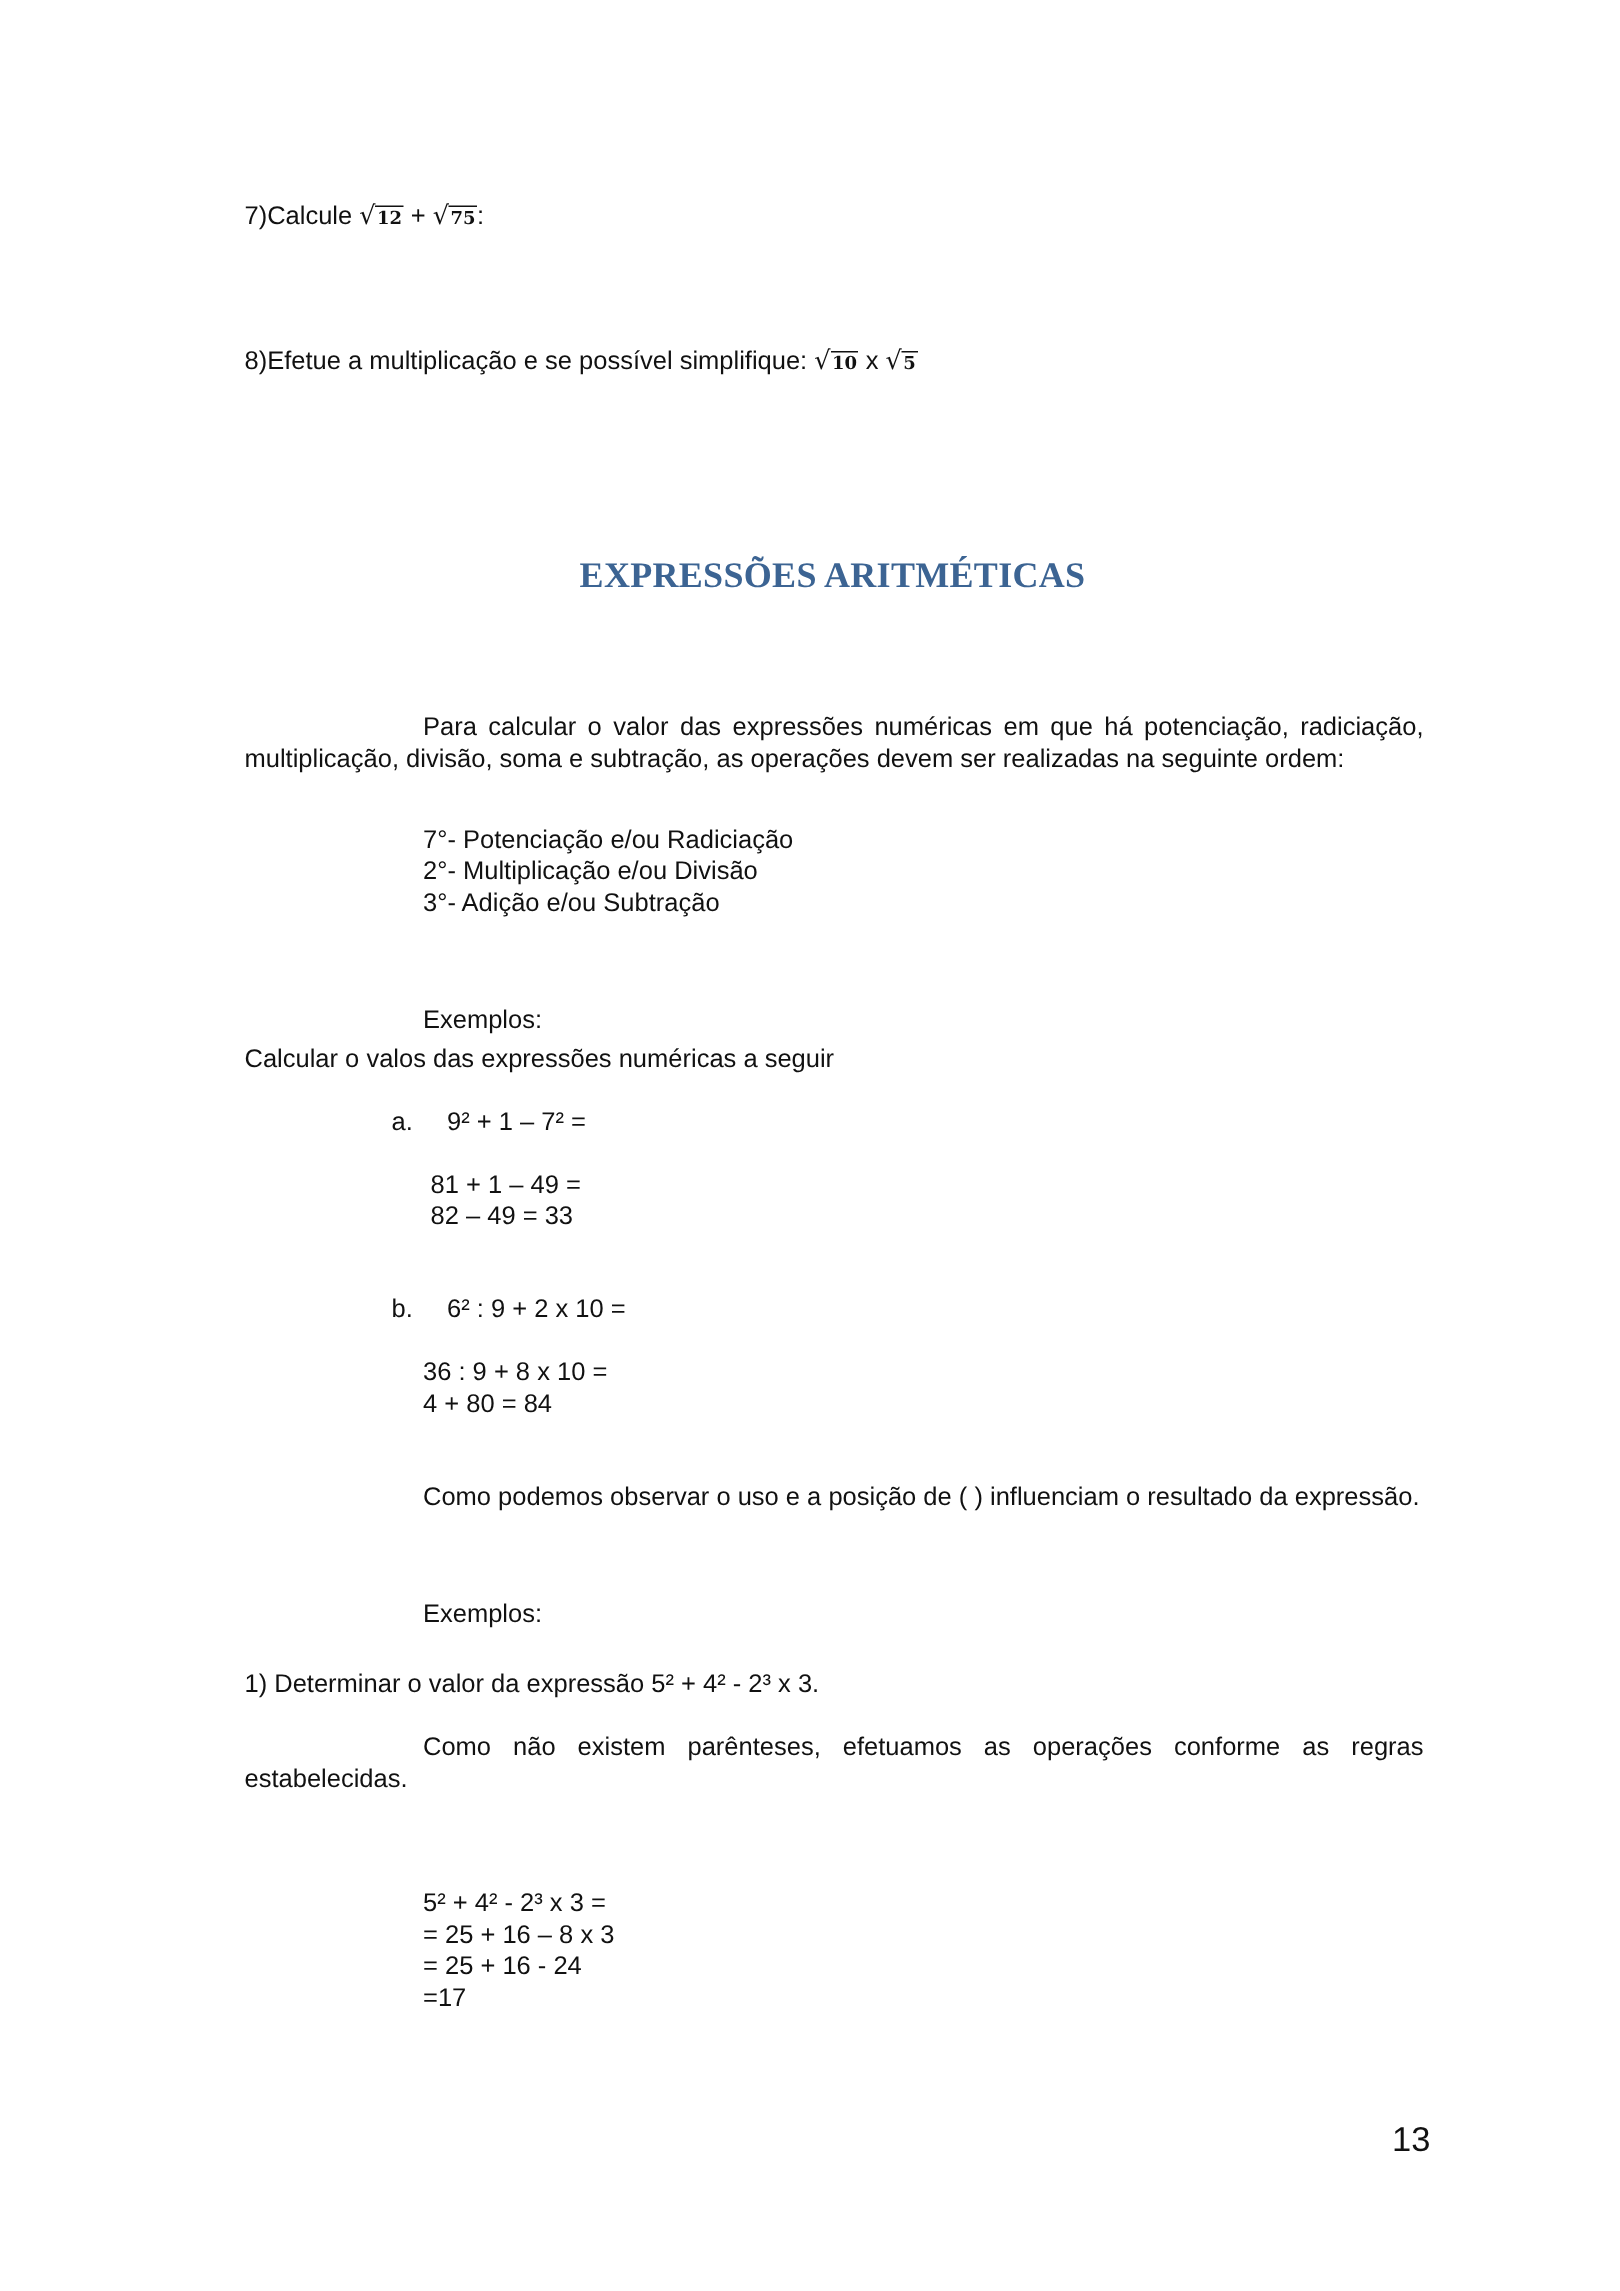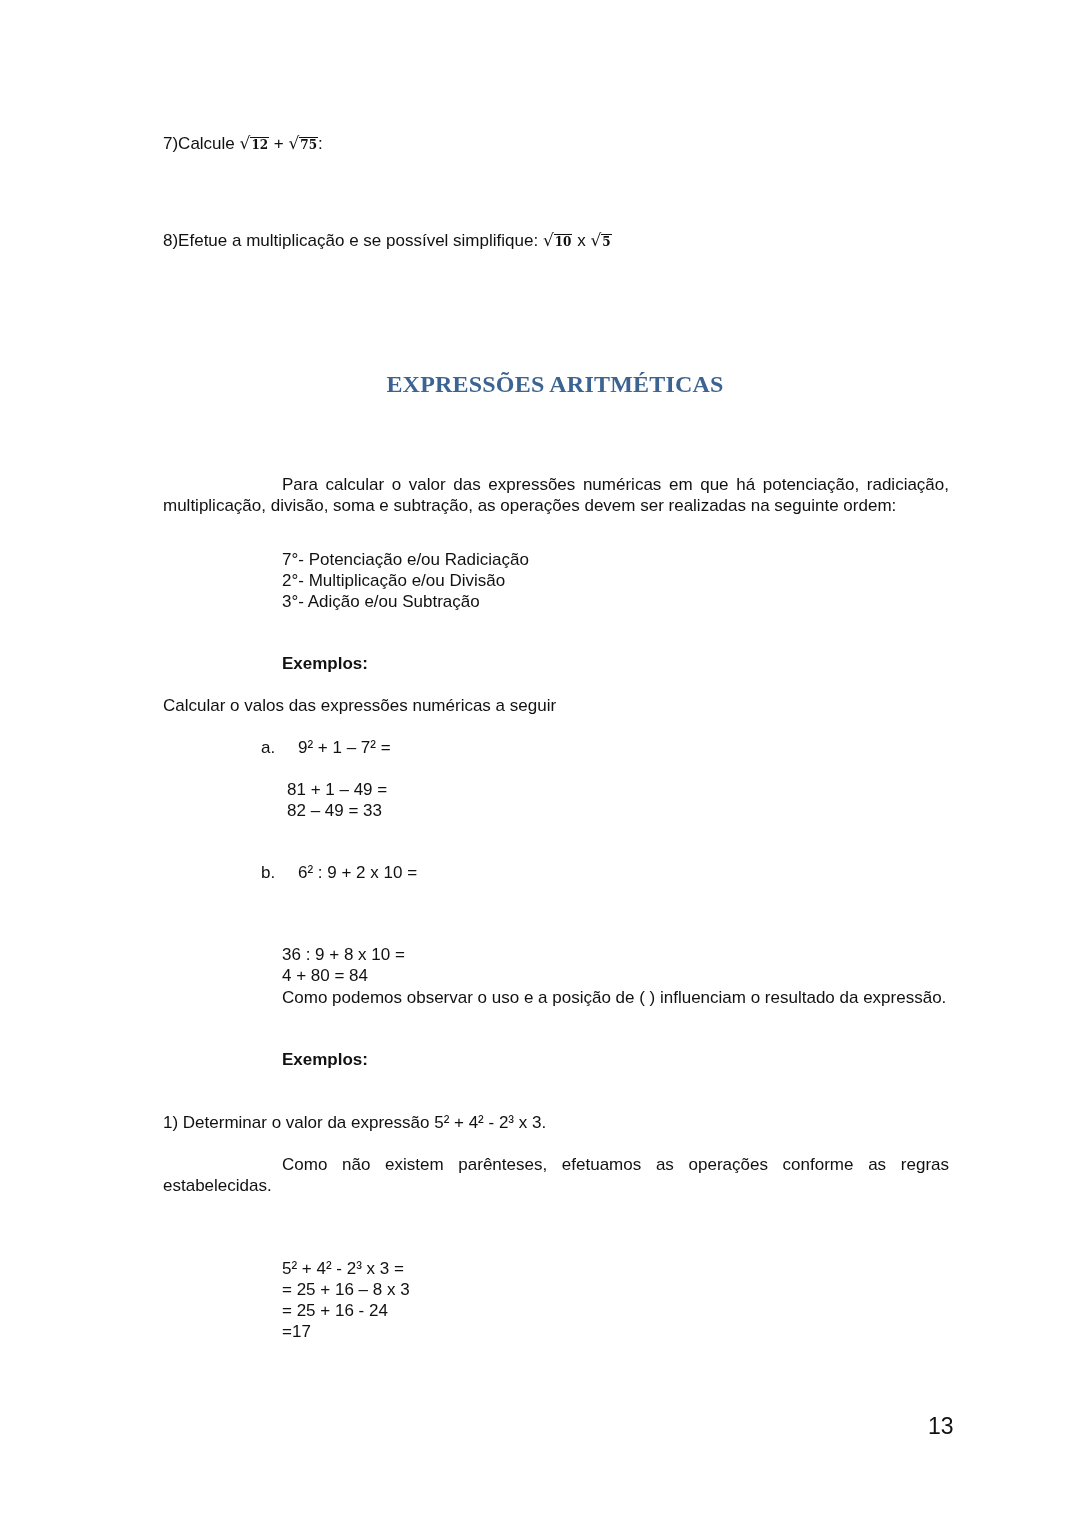--- a/index.html
+++ b/index.html
@@ -9,21 +9,21 @@
   .math { font-family: "DejaVu Serif", serif; font-weight: bold; font-size: 12px; }
   .sqrt { display: inline-block; }
   .sqrt .rad { font-family: "DejaVu Serif", serif; font-weight: normal; font-size: 17px; }
   .sqrt .arg { border-top: 1.5px solid #111; padding: 0 1px; }
   .title { font-family: "Liberation Serif", serif; font-weight: bold; color: #3c6493;
            font-size: 24px; letter-spacing: 0.2px; }
   .justify { position: absolute; left: 163px; width: 786px; text-align: justify;
              line-height: 21px; font-size: 17px; }
   .justify .indent { display: inline-block; width: 119px; }
   .last-line { text-align-last: left; }
-  .bold { font-weight: bold; }
+  .bold { font-weight: normal; margin-top: 16px; }
   .page-num { font-family: "Liberation Sans", sans-serif; font-size: 23px; }
 </style>
 </head>
 <body>
 
 <div class="abs" style="left:163px; top:133px;">
   <span>7)Calcule</span>
   <span class="sqrt"><span class="rad">√</span><span class="arg math">12</span></span>
   <span>+</span>
   <span class="sqrt"><span class="rad">√</span><span class="arg math">75</span></span><span>:</span>
@@ -54,21 +54,21 @@
 
 <div class="abs" style="left:261px; top:737px;">a.</div>
 <div class="abs" style="left:298px; top:737px;">9² + 1 – 7² =</div>
 <div class="abs" style="left:287px; top:779px;">
   <div>81 + 1 – 49 =</div>
   <div>82 – 49 = 33</div>
 </div>
 
 <div class="abs" style="left:261px; top:862px;">b.</div>
 <div class="abs" style="left:298px; top:862px;">6² : 9 + 2 x 10 =</div>
-<div class="abs" style="left:282px; top:904px;margin-top:40px;">
+<div class="abs" style="left:282px; top:904px;">
   <div>36 : 9 + 8 x 10 =</div>
   <div>4 + 80 = 84</div>
 </div>
 
 <div class="justify last-line" style="top:987px;">
   <span class="indent"></span><span>Como podemos observar o uso e a posição de ( ) influenciam o resultado da expressão.</span>
 </div>
 
 <div class="abs bold" style="left:282px; top:1049px;">Exemplos:</div>
 

